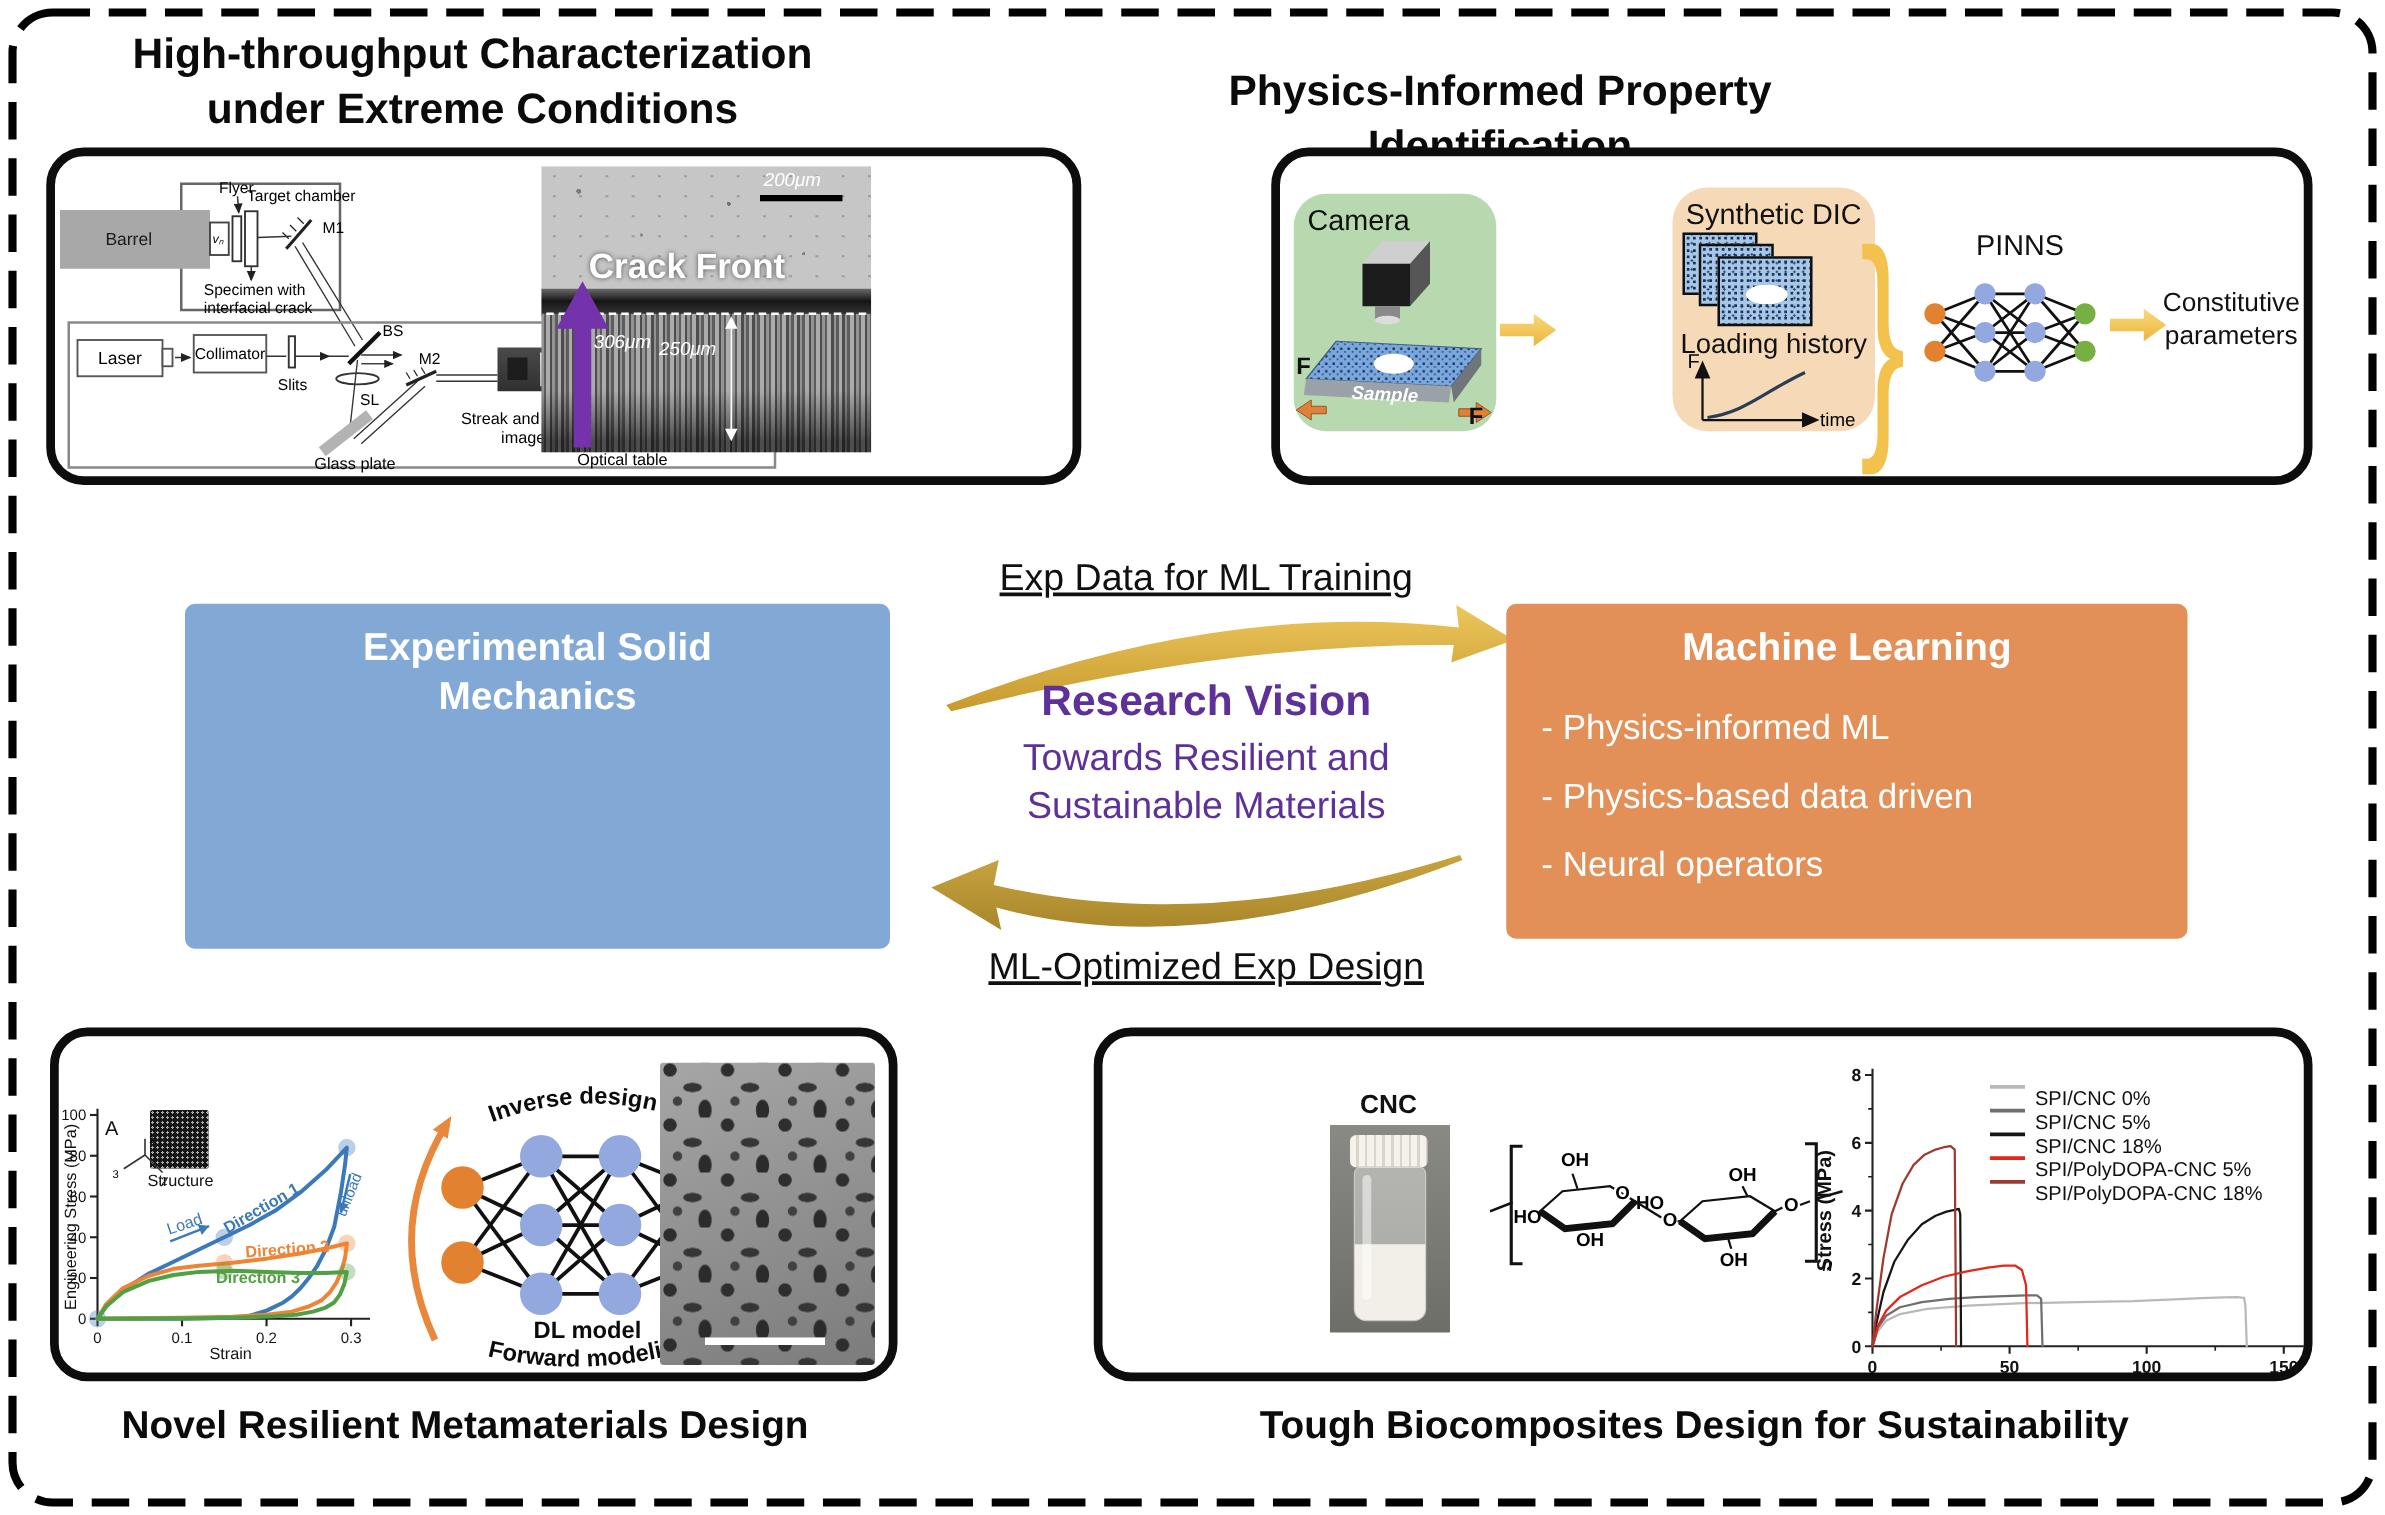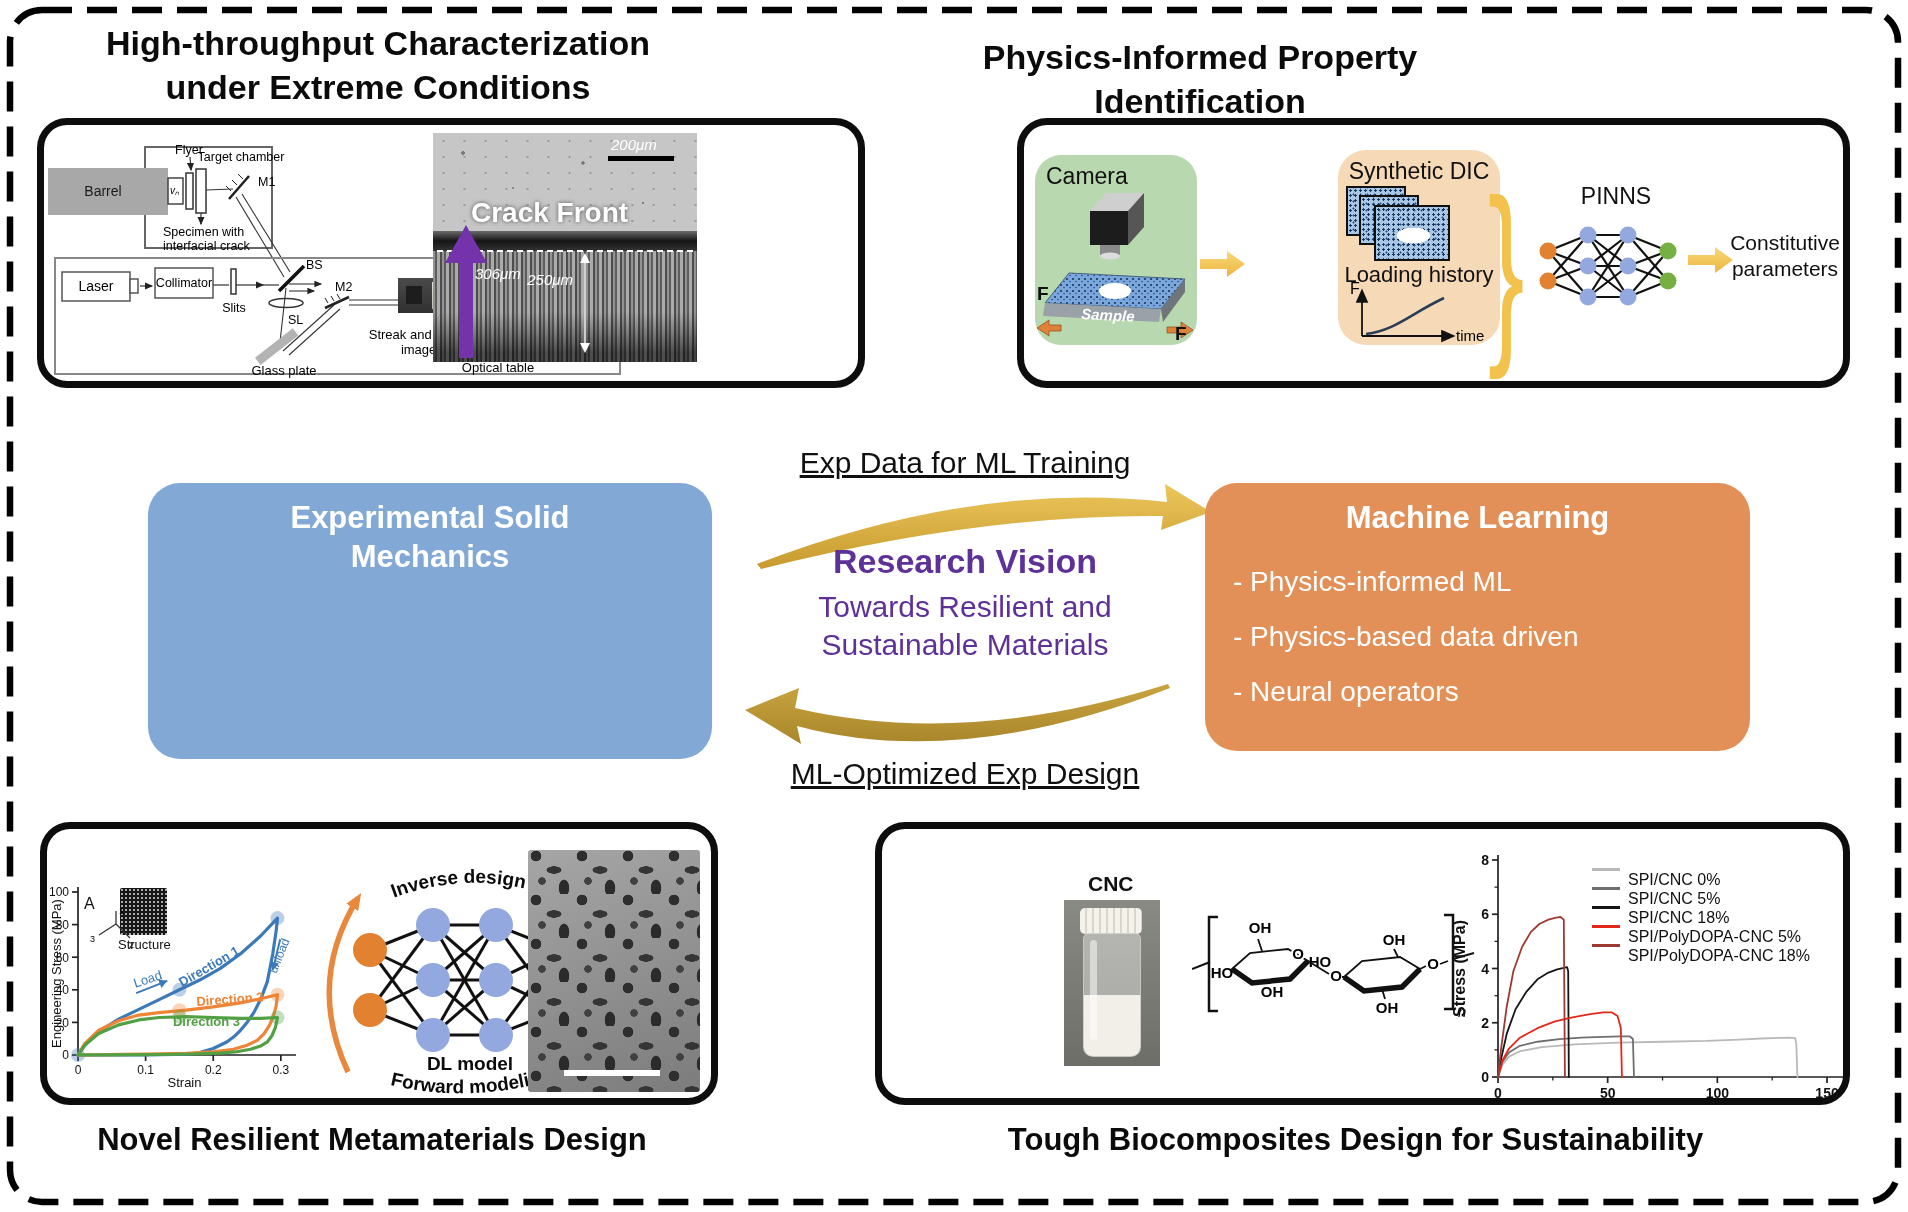--- a/index.html
+++ b/index.html
@@ -5,21 +5,21 @@
   html,body{margin:0;padding:0;background:#fff;}
   #stage{position:relative;width:1908px;height:1212px;background:#fff;overflow:hidden;
          font-family:"Liberation Sans", sans-serif;color:#111;}
   .abs{position:absolute;}
   .panel{position:absolute;border:7px solid #0d0d0d;border-radius:30px;background:#fff;}
   .big-title{position:absolute;font-size:34px;font-weight:bold;color:#0b0b0b;text-align:center;line-height:1.28;}
   .caption{position:absolute;font-size:31px;font-weight:bold;color:#0b0b0b;text-align:center;}
   .flow-label{position:absolute;left:700px;width:530px;text-align:center;font-size:30px;color:#101010;text-decoration:underline;}
   .vision-title{position:absolute;left:700px;width:530px;text-align:center;font-size:34px;font-weight:bold;color:#5e3199;}
   .vision-sub{position:absolute;left:700px;width:530px;text-align:center;font-size:30px;color:#5e3199;}
-  .vision-box{position:absolute;border-radius:32px;color:#fff;}
+  .vision-box{position:absolute;border-radius:8px;color:#fff;}
   .vision-box .bx-title{font-size:31px;font-weight:bold;text-align:center;line-height:1.25;margin-top:16px;}
   .vision-box ul{list-style:none;margin:0;padding:0 0 0 28px;}
   .vision-box li{font-size:28px;margin-top:23px;}
   #left-box{left:148px;top:483px;width:564px;height:276px;background:#82a9d6;}
   #right-box{left:1205px;top:483px;width:545px;height:268px;background:#e29058;}
   svg text{font-family:"Liberation Sans", sans-serif;}
   
   #micrograph{left:433px;top:133px;width:264px;height:229px;overflow:hidden;}
   .mg-top{position:absolute;left:0;top:0;width:100%;height:100px;
     background:
@@ -83,21 +83,21 @@
 <div id="stage">
 
   <svg class="abs" style="left:0;top:0" width="1908" height="1212">
     <rect x="10" y="10" width="1888" height="1192" rx="32" fill="none" stroke="#000" stroke-width="6.5" stroke-dasharray="30 15"></rect>
   </svg>
 
   <div class="big-title" style="left:58px;top:22px;width:640px">
     <div>High-throughput Characterization</div>
     <div>under Extreme Conditions</div>
   </div>
-  <div class="big-title" style="left:890px;top:36px;width:620px">Physics-Informed Property Identification</div>
+  <div class="big-title" style="left:890px;top:52px;width:620px">Physics-Informed Property Identification</div>
 
   <div class="panel" style="left:37px;top:118px;width:814px;height:256px"></div>
 
   <svg class="abs" style="left:37px;top:118px;z-index:2" width="600" height="262" viewBox="0 0 600 262">
     <defs>
       <marker id="ah" markerWidth="8" markerHeight="7" refX="6" refY="3" orient="auto">
           <path d="M0,0 L7,3 L0,6 Z" fill="#222"></path>
         </marker>
     </defs>
 

